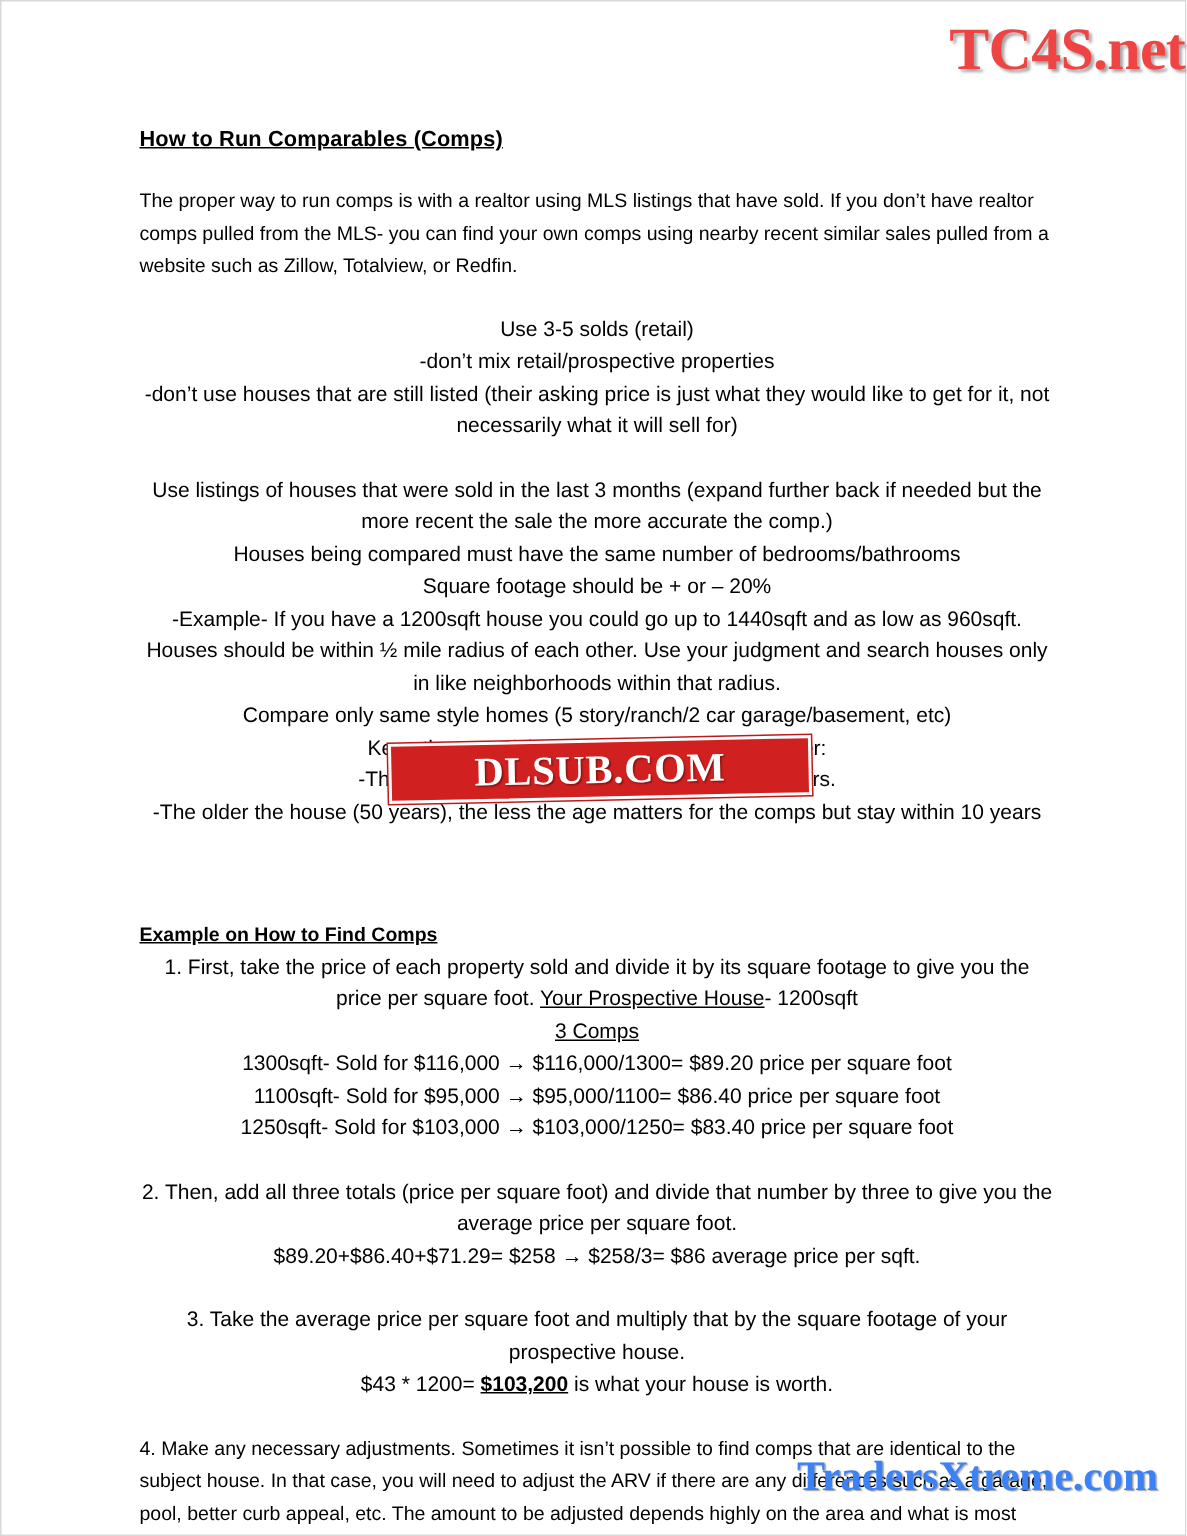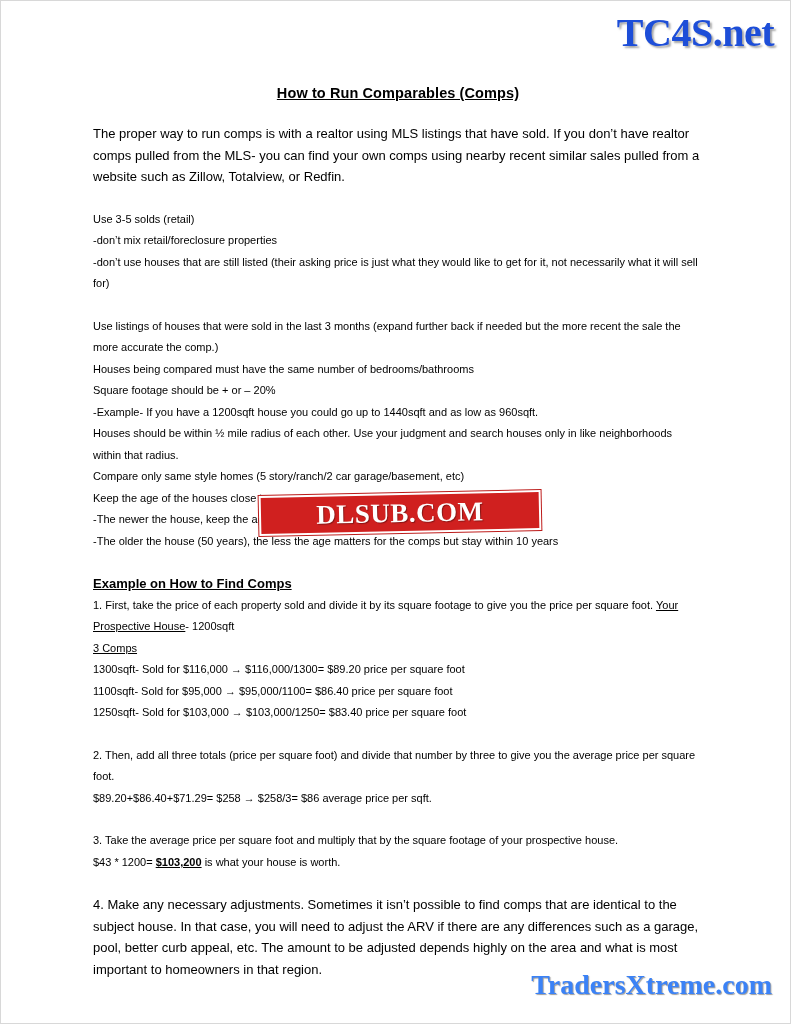--- a/index.html
+++ b/index.html
@@ -20,26 +20,26 @@
     left: 0; top: 0;
     width: 791px;
     height: 1024px;
     background: #ffffff;
     border: 1px solid #d8d8d8;
     box-sizing: border-box;
   }
   
   .wm-top {
     position: absolute;
-    right: 16px;
+    right: 0;
     top: 8px;
     font-family: "Liberation Serif", serif;
     font-size: 40px;
     font-weight: bold;
-    color: #1d4ed8;
+    color: #ef4444;
     letter-spacing: -0.5px;
     text-shadow: 2px 2px 2px rgba(120,120,120,0.65);
   }
   
   .wm-bottom {
     position: absolute;
     right: 18px;
     bottom: 22px;
     font-family: "Liberation Serif", serif;
     font-size: 28px;
@@ -72,63 +72,64 @@
     text-shadow: 1px 1px 1px rgba(0,0,0,0.35);
   }
 
   .content {
     position: absolute;
     left: 92px;
     top: 84px;
     width: 610px;
   }
   .doc-title {
-    text-align: center;
     font-size: 14.5px;
     font-weight: bold;
     text-decoration: underline;
     margin: 0 0 22px 0;
     letter-spacing: 0.1px;
   }
   p.para {
     margin: 0 0 0 0;
     font-size: 13px;
     line-height: 21.5px;
   }
   .spacer-lg { height: 21px; }
   .line {
-    font-size: 11px;
+    font-size: 14px;
     line-height: 21.5px;
+    text-align: center;
   }
   .u { text-decoration: underline; }
   .bu { font-weight: bold; text-decoration: underline; }
   .heading-ex {
     font-size: 13px;
     font-weight: bold;
     text-decoration: underline;
     line-height: 21.5px;
+    margin-top: 39px;
   }
 </style>
 </head>
 <body>
 
 <div class="page">
 
   <div class="wm-top">TC4S.net</div>
 
   <div class="content">
 
     <div class="doc-title">How to Run Comparables (Comps)</div>
 
     <p class="para">The proper way to run comps is with a realtor using MLS listings that have sold. If you don’t have realtor comps pulled from the MLS- you can find your own comps using nearby recent similar sales pulled from a website such as Zillow, Totalview, or Redfin.</p>
 
     <div class="spacer-lg"></div>
 
     <div class="line">Use 3-5 solds (retail)</div>
-    <div class="line">-don’t mix retail/foreclosure properties</div>
+    <div class="line">-don’t mix retail/prospective properties</div>
     <div class="line">-don’t use houses that are still listed (their asking price is just what they would like to get for it, not necessarily what it will sell for)</div>
 
     <div class="spacer-lg"></div>
 
     <div class="line">Use listings of houses that were sold in the last 3 months (expand further back if needed but the more recent the sale the more accurate the comp.)</div>
     <div class="line">Houses being compared must have the same number of bedrooms/bathrooms</div>
     <div class="line">Square footage should be + or – 20%</div>
     <div class="line">-Example- If you have a 1200sqft house you could go up to 1440sqft and as low as 960sqft.</div>
     <div class="line">Houses should be within ½ mile radius of each other. Use your judgment and search houses only in like neighborhoods within that radius.</div>
     <div class="line">Compare only same style homes (5 story/ranch/2 car garage/basement, etc)</div>

